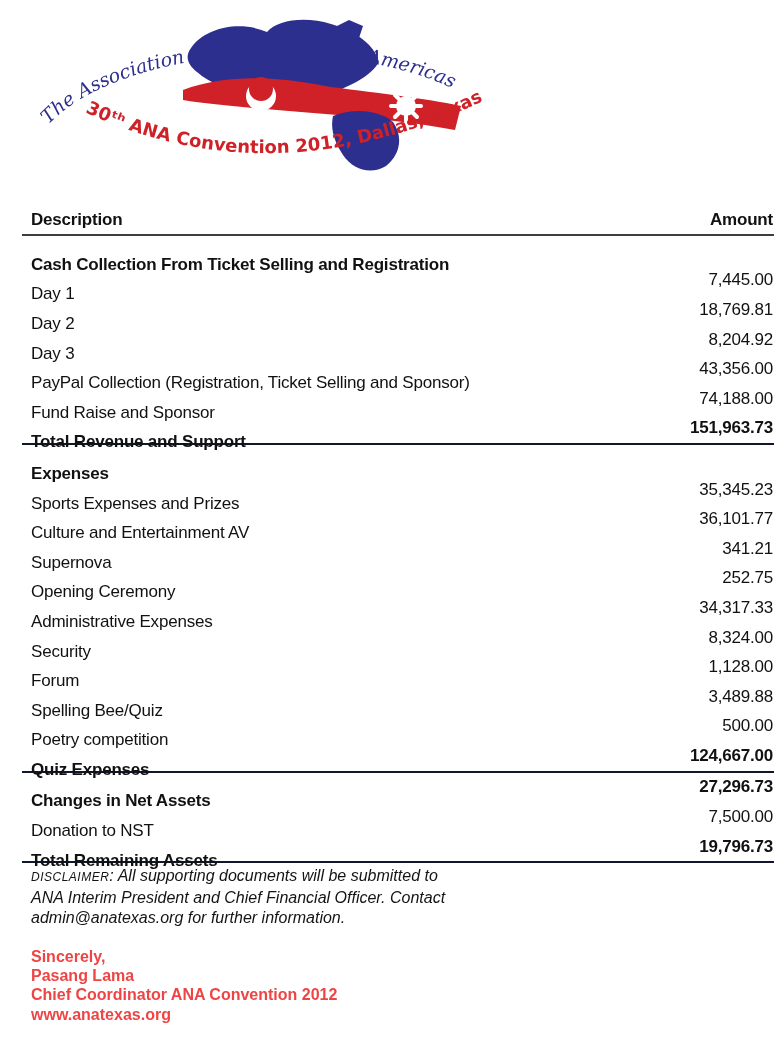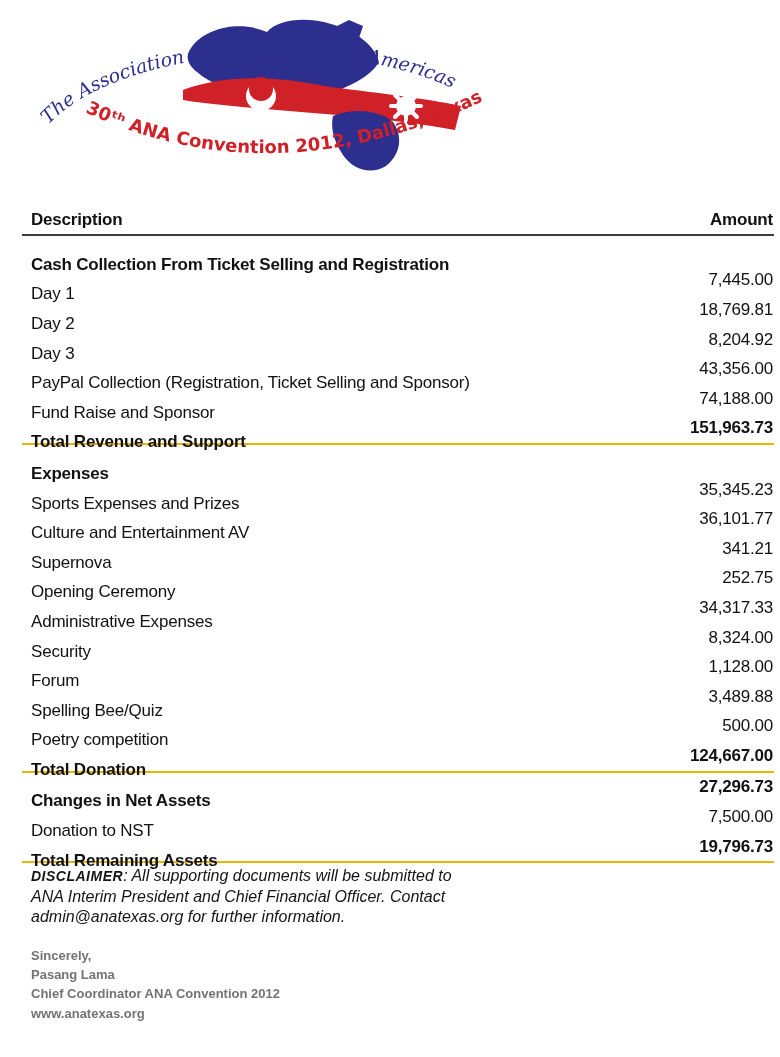--- a/index.html
+++ b/index.html
@@ -39,42 +39,42 @@
     display: flex;
     align-items: center;
     height: 29.6px;
     font-size: 17px;
     letter-spacing: -0.2px;
   }
   .cell-label { flex: 1; padding-left: 9px; white-space: nowrap; margin-top: 28px; }
   .cell-amount { text-align: right; padding-right: 1px; white-space: nowrap; }
   .row-section .cell-label { font-weight: bold; }
   .row-total { font-weight: bold; }
-  .row-total-rule { font-weight: bold; border-bottom: 2px solid #eab308; }
+  .row-total-rule { font-weight: bold; border-bottom: 2px solid #0f172a; }
   
   .disclaimer {
     margin: 3px 0 0 31px;
     width: 432px;
     font-style: italic;
     font-size: 16px;
     line-height: 19.7px;
     color: #141414;
   }
   .disclaimer .disc-label {
-    font-weight: bold;
-    font-size: 14px;
+    font-weight: normal;
+    font-size: 12px;
     letter-spacing: 0.5px;
   }
   
   .signature {
     margin: 19px 0 0 31px;
     font-weight: bold;
-    font-size: 13px;
+    font-size: 16px;
     line-height: 19.4px;
-    color: #737373;
+    color: #ef4444;
   }
 </style>
 </head>
 <body>
 
 <div class="logo-wrap">
   <svg width="478" height="170" viewBox="0 0 478 170" xmlns="http://www.w3.org/2000/svg">
     <defs>
       <path id="arcTop" d="M 14,122 A 250,118 0 0 1 466,114" fill="none"></path>
       <path id="arcBottom" d="M 52,108 Q 240,196 452,96" fill="none"></path>
@@ -181,21 +181,21 @@
   </div>
       <div class="row row-item">
     <span class="cell-label">Spelling Bee/Quiz</span>
     <span class="cell-amount">3,489.88</span>
   </div>
       <div class="row row-item">
     <span class="cell-label">Poetry competition</span>
     <span class="cell-amount">500.00</span>
   </div>
       <div class="row row-total-rule">
-    <span class="cell-label">Total Donation</span>
+    <span class="cell-label">Quiz Expenses</span>
     <span class="cell-amount">124,667.00</span>
   </div>
       <div class="row row-total">
     <span class="cell-label">Changes in Net Assets</span>
     <span class="cell-amount">27,296.73</span>
   </div>
       <div class="row row-item">
     <span class="cell-label">Donation to NST</span>
     <span class="cell-amount">7,500.00</span>
   </div>

